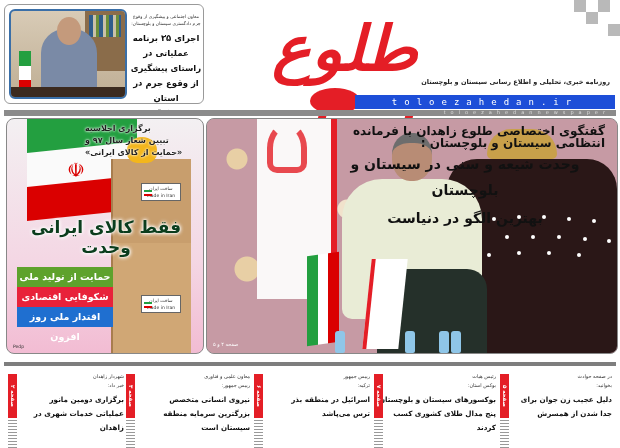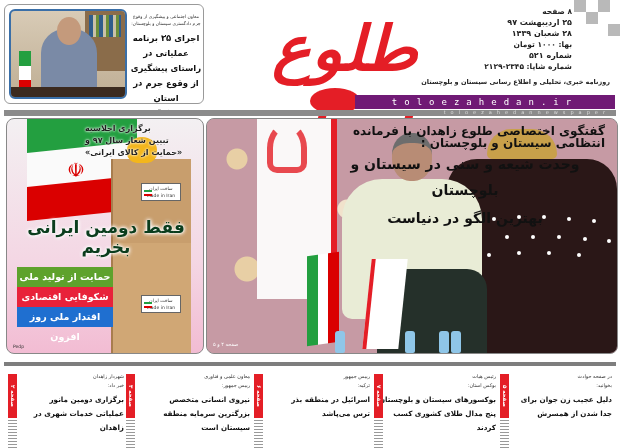--- a/index.html
+++ b/index.html
@@ -8,21 +8,21 @@
 
   
   .masthead { position: absolute; left: 0; top: 0; width: 620px; height: 110px; background: #fff; }
   .squares { position: absolute; right: 0; top: 0; width: 46px; height: 40px; }
   .sq { position: absolute; width: 12px; height: 12px; background: #b9b9b9; }
   .issue-info { position: absolute; right: 48px; top: 6px; width: 150px; text-align: right; font-size: 7.5px; line-height: 11px; font-weight: bold; color: #222; }
   .issue-info .big { font-size: 8px; }
   .tagline { position: absolute; right: 10px; top: 78px; font-size: 6.5px; font-weight: bold; color: #222; white-space: nowrap; }
   .logo { position: absolute; left: 245px; top: 6px; width: 200px; height: 94px; }
   .logo-text { position: absolute; left: 0; top: -4px; width: 200px; text-align: center; font-family: "DejaVu Serif", serif; font-size: 62px; font-weight: bold; color: #e41e26; font-style: italic; line-height: 94px; letter-spacing: -2px; transform: scaleX(1.05); }
-  .url-bar { position: absolute; left: 355px; top: 95px; width: 260px; height: 14px; background: #701a75; }
+  .url-bar { position: absolute; left: 355px; top: 95px; width: 260px; height: 14px; background: #1d4ed8; }
   .url-bar span { display: block; direction: ltr; text-align: center; color: #fff; font-size: 9px; letter-spacing: 7px; line-height: 14px; font-family: "DejaVu Sans Mono", monospace; }
   .red-swoosh { position: absolute; left: 310px; top: 88px; width: 50px; height: 26px; border-radius: 50%; background: #e41e26; }
   .grey-strip { position: absolute; left: 4px; top: 110px; width: 612px; height: 6px; background: #8b8b8b; }
   .grey-strip .url2 { position: absolute; right: 6px; top: -1px; direction: ltr; font-size: 5px; letter-spacing: 5px; color: #ddd; }
 
   
   .teaser { position: absolute; left: 4px; top: 4px; width: 200px; height: 100px; border: 1px solid #9a9a9a; border-radius: 6px; background: #fff; }
   .teaser-photo { position: absolute; left: 4px; top: 4px; width: 118px; height: 90px; border-radius: 6px; border: 2px solid #3a6fa8; overflow: hidden; background: linear-gradient(180deg, #d8cbb6 0%, #bfae94 100%); }
   .teaser-photo .shelf { position: absolute; right: 0; top: 0; width: 40px; height: 60px; background: #8a6c4a; }
   .teaser-photo .books { position: absolute; right: 4px; top: 4px; width: 32px; height: 22px; background: repeating-linear-gradient(90deg,#2f5d8c 0 4px,#c9c1a8 4px 7px,#6b8e3a 7px 10px); }
@@ -93,28 +93,20 @@
 <body>
 
 <div class="masthead">
   <div class="squares">
     <div class="sq" style="right:34px;top:0;"></div>
     <div class="sq" style="right:10px;top:0;"></div>
     <div class="sq" style="right:22px;top:12px;"></div>
     <div class="sq" style="right:0;top:24px;"></div>
   </div>
 
-  <div class="issue-info">
-    <div>۸ صفحه</div>
-    <div class="big">۲۵ اردیبهشت ۹۷</div>
-    <div class="big">۲۸ شعبان ۱۴۳۹</div>
-    <div>بها: ۱۰۰۰ تومان</div>
-    <div class="big">شماره ۵۲۱</div>
-    <div>شماره شاپا: ۲۳۴۵-۲۱۲۹</div>
-  </div>
 
   <div class="tagline">روزنامه خبری، تحلیلی و اطلاع رسانی سیستان و بلوچستان</div>
 
   <div class="logo">
     <div class="logo-text">طلوع زاهدان</div>
   </div>
 
   <div class="red-swoosh"></div>
   <div class="url-bar">
     <span>toloezahedan.ir</span>
@@ -199,21 +191,21 @@
   </div>
   <div class="made-label" style="right:22px;top:176px;">
     <div>ساخت ایران</div>
       <div>Made in Iran</div>
   </div>
   <div class="ad-title">
     <div>برگزاری اجلاسیه</div>
     <div>تبیین شعار سال ۹۷ و</div>
     <div>«حمایت از کالای ایرانی»</div>
   </div>
-  <div class="ad-slogan">فقط دومین ایرانی بخریم</div>
+  <div class="ad-slogan">فقط کالای ایرانی وحدت</div>
   <div class="ad-ribbon red">شکوفایی اقتصادی</div>
   <div class="ad-ribbon green">حمایت از تولید ملی</div>
   <div class="ad-ribbon blue">اقتدار ملی روز افزون</div>
   <div class="ad-footer">Pedp</div>
 </div>
 
 <div class="bottom-rule"></div>
 
 <div class="btm" style="right:8px;width:104px;">
   <div class="btm-kicker">در صفحه حوادث</div>

